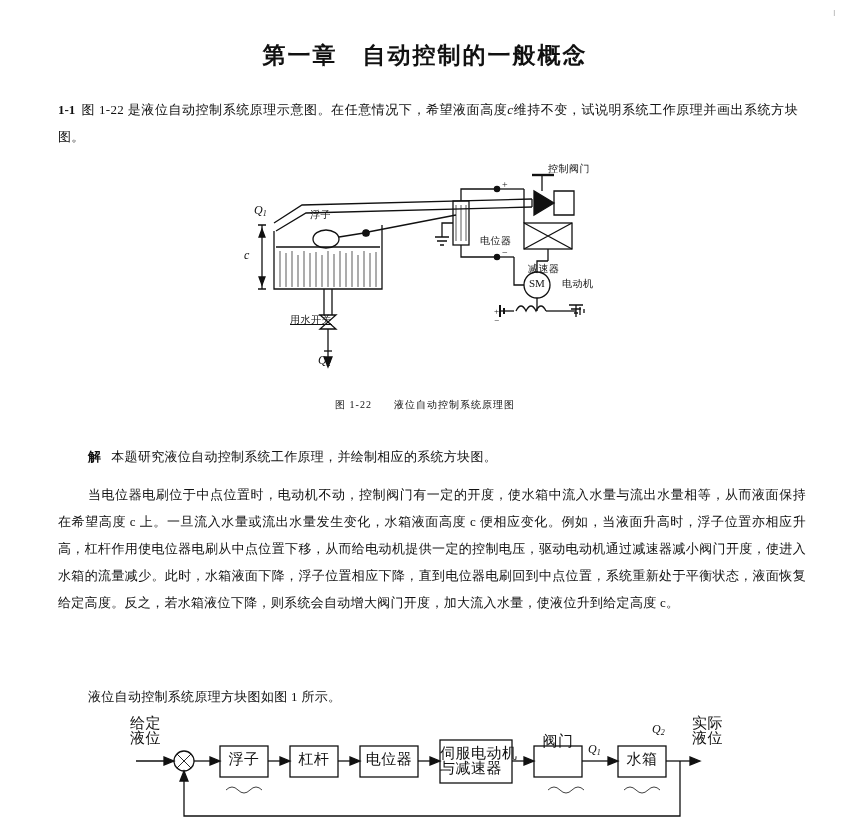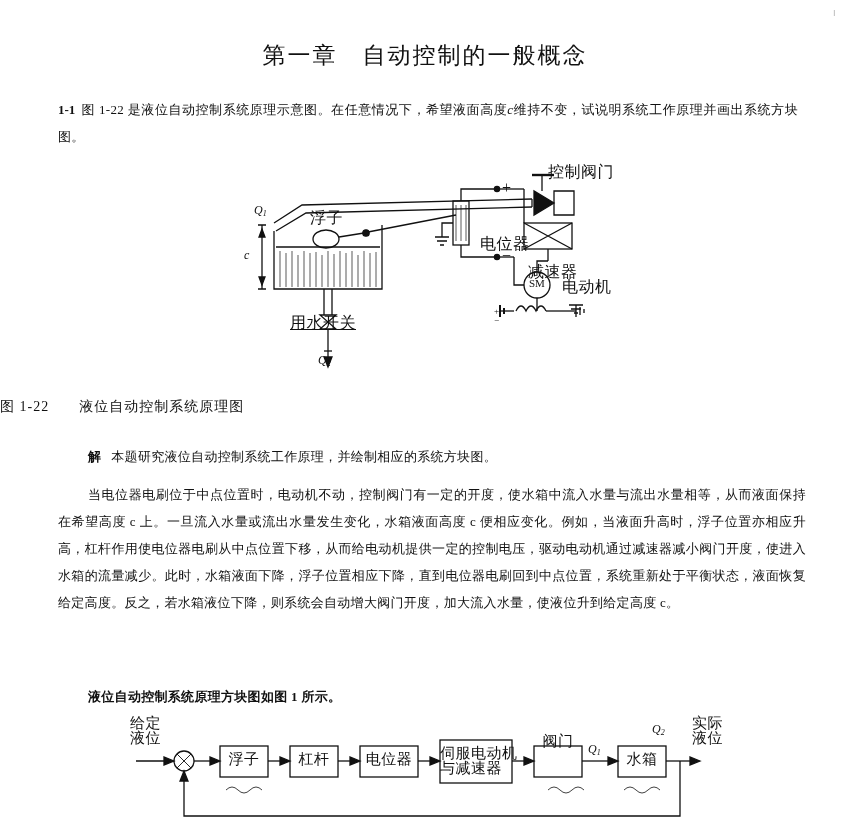--- a/index.html
+++ b/index.html
@@ -28,21 +28,21 @@
     letter-spacing: 1px;
   }
   h1.chapter-title {
     position: absolute;
     top: 40px;
     left: 0;
     width: 850px;
     text-align: center;
     margin: 0;
     font-size: 23px;
-    font-weight: normal;
+    font-weight: bold;
     letter-spacing: 2px;
     font-family: "Liberation Serif", serif;
   }
   .para {
     position: absolute;
     font-size: 13px;
     line-height: 27px;
     letter-spacing: 0.3px;
     text-align: justify;
   }
@@ -58,60 +58,60 @@
   }
   .ital {
     font-family: "Liberation Serif", serif;
     font-style: italic;
   }
   .fig-caption {
     position: absolute;
     top: 398px;
     left: 0;
     width: 850px;
-    font-size: 14px;
+    text-align: center;
+    font-size: 10px;
     letter-spacing: 1px;
   }
   .p-solution {
     top: 443px;
     left: 58px;
     width: 744px;
   }
   .p-solution .label {
     font-weight: bold;
     margin-right: 10px;
   }
   .p-body {
     top: 481px;
     left: 58px;
     width: 748px;
   }
   .p-last {
     top: 683px;
     left: 58px;
     width: 744px;
-    font-weight: bold;
   }
   .indent {
     text-indent: 30px;
     display: block;
   }
 
   
   .fig1 {
     position: absolute;
     top: 165px;
     left: 232px;
     width: 392px;
     height: 225px;
   }
   .fig1 svg, .fig2 svg { display: block; }
   .fig-lbl {
     position: absolute;
-    font-size: 16px;
+    font-size: 10px;
     font-family: "Liberation Serif", serif;
     white-space: nowrap;
     letter-spacing: 0.5px;
   }
   .fig-lbl-i {
     position: absolute;
     font-size: 12px;
     font-style: italic;
     font-family: "Liberation Serif", serif;
     white-space: nowrap;

